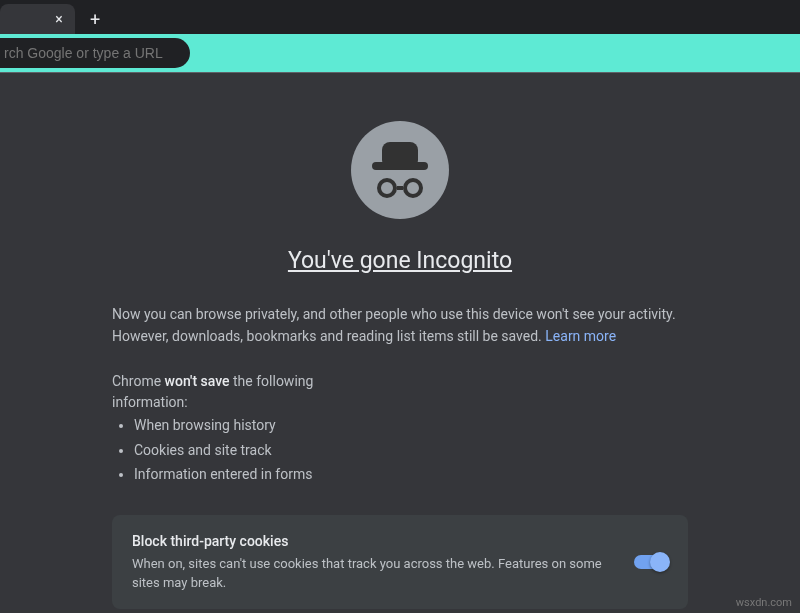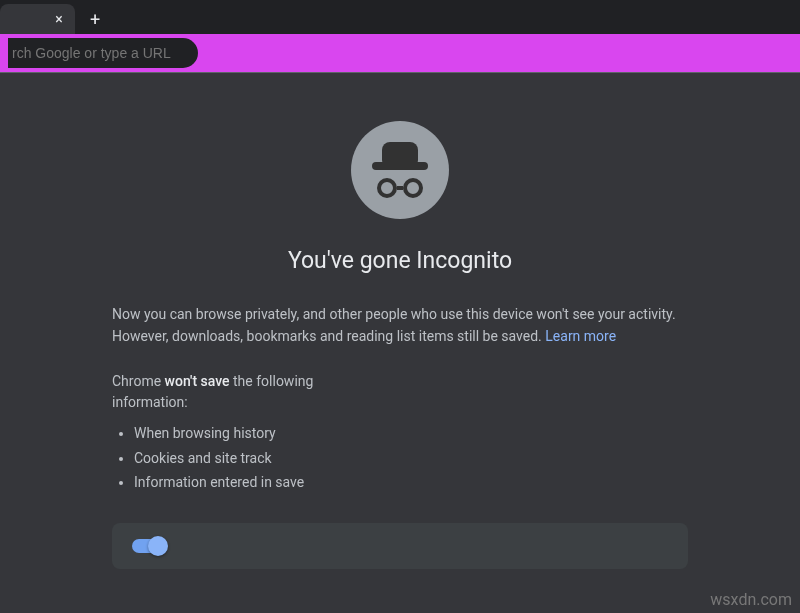--- a/index.html
+++ b/index.html
@@ -53,24 +53,24 @@
       justify-content: center;
       color: #e8eaed;
       cursor: pointer;
       margin-left: 6px;
       margin-bottom: 1px;
       font-size: 18px;
       border-radius: 50%;
     }
     .address-bar-row {
       height: 38px;
-      background: #d946ef;
-      display: flex;
-      align-items: center;
-      padding: 4px 8px;
+      background: #5eead4;
+      display: flex;
+      align-items: center;
+      padding: 4px 0;
     }
     .address-bar {
       height: 30px;
       background: #202124;
       border-radius: 0 15px 15px 0;
       display: flex;
       align-items: center;
       padding: 0 14px 0 4px;
       flex: 0 0 auto;
       width: 190px;
@@ -138,20 +138,21 @@
     .bridge {
       width: 6px;
       height: 4px;
       background: #323232;
     }
     .heading {
       font-size: 23px;
       font-weight: 400;
       color: #e8eaed;
       margin-bottom: 30px;
+      text-decoration: underline;
     }
     .intro {
       max-width: 576px;
       text-align: left;
       font-size: 14px;
       color: #bdc1c6;
       line-height: 1.55;
       margin-bottom: 24px;
     }
     .learn-more {
@@ -164,21 +165,20 @@
       width: 576px;
       gap: 32px;
       font-size: 14px;
       color: #bdc1c6;
       margin-bottom: 28px;
     }
     .col {
       flex: 1;
     }
     .col-head {
-      margin-bottom: 8px;
       line-height: 1.5;
     }
     .col strong {
       color: #e8eaed;
       font-weight: 500;
     }
     .col ul {
       padding-left: 22px;
       line-height: 1.75;
     }
@@ -219,21 +219,21 @@
       width: 20px;
       height: 20px;
       background: #8ab4f8;
       border-radius: 50%;
       box-shadow: 0 1px 3px rgba(0,0,0,0.4);
     }
     .watermark {
       position: absolute;
       right: 8px;
       bottom: 4px;
-      font-size: 16px;
+      font-size: 11px;
       color: #777;
       margin-left: 44px;
     }
   </style>
 </head>
 <body>
 
 <div class="tab-strip">
   <div class="tab">
     <span class="close-icon">×</span>
@@ -269,27 +269,31 @@
   </p>
 
   <div class="columns">
     <div class="col">
       <div class="col-head">
         <span>Chrome </span><strong>won't save</strong><span> the following information:</span>
       </div>
       <ul>
         <li>When browsing history</li>
         <li>Cookies and site track</li>
-        <li>Information entered in save</li>
+        <li>Information entered in forms</li>
       </ul>
     </div>
     <div class="col">
     </div>
   </div>
 
   <div class="toggle-card">
+    <div class="toggle-text">
+      <div class="toggle-title">Block third-party cookies</div>
+      <div>When on, sites can't use cookies that track you across the web. Features on some sites may break.</div>
+    </div>
     <div class="toggle">
       <div class="toggle-knob"></div>
     </div>
   </div>
 </div>
 
 <div class="watermark">wsxdn.com</div>
 
 </body></html>

